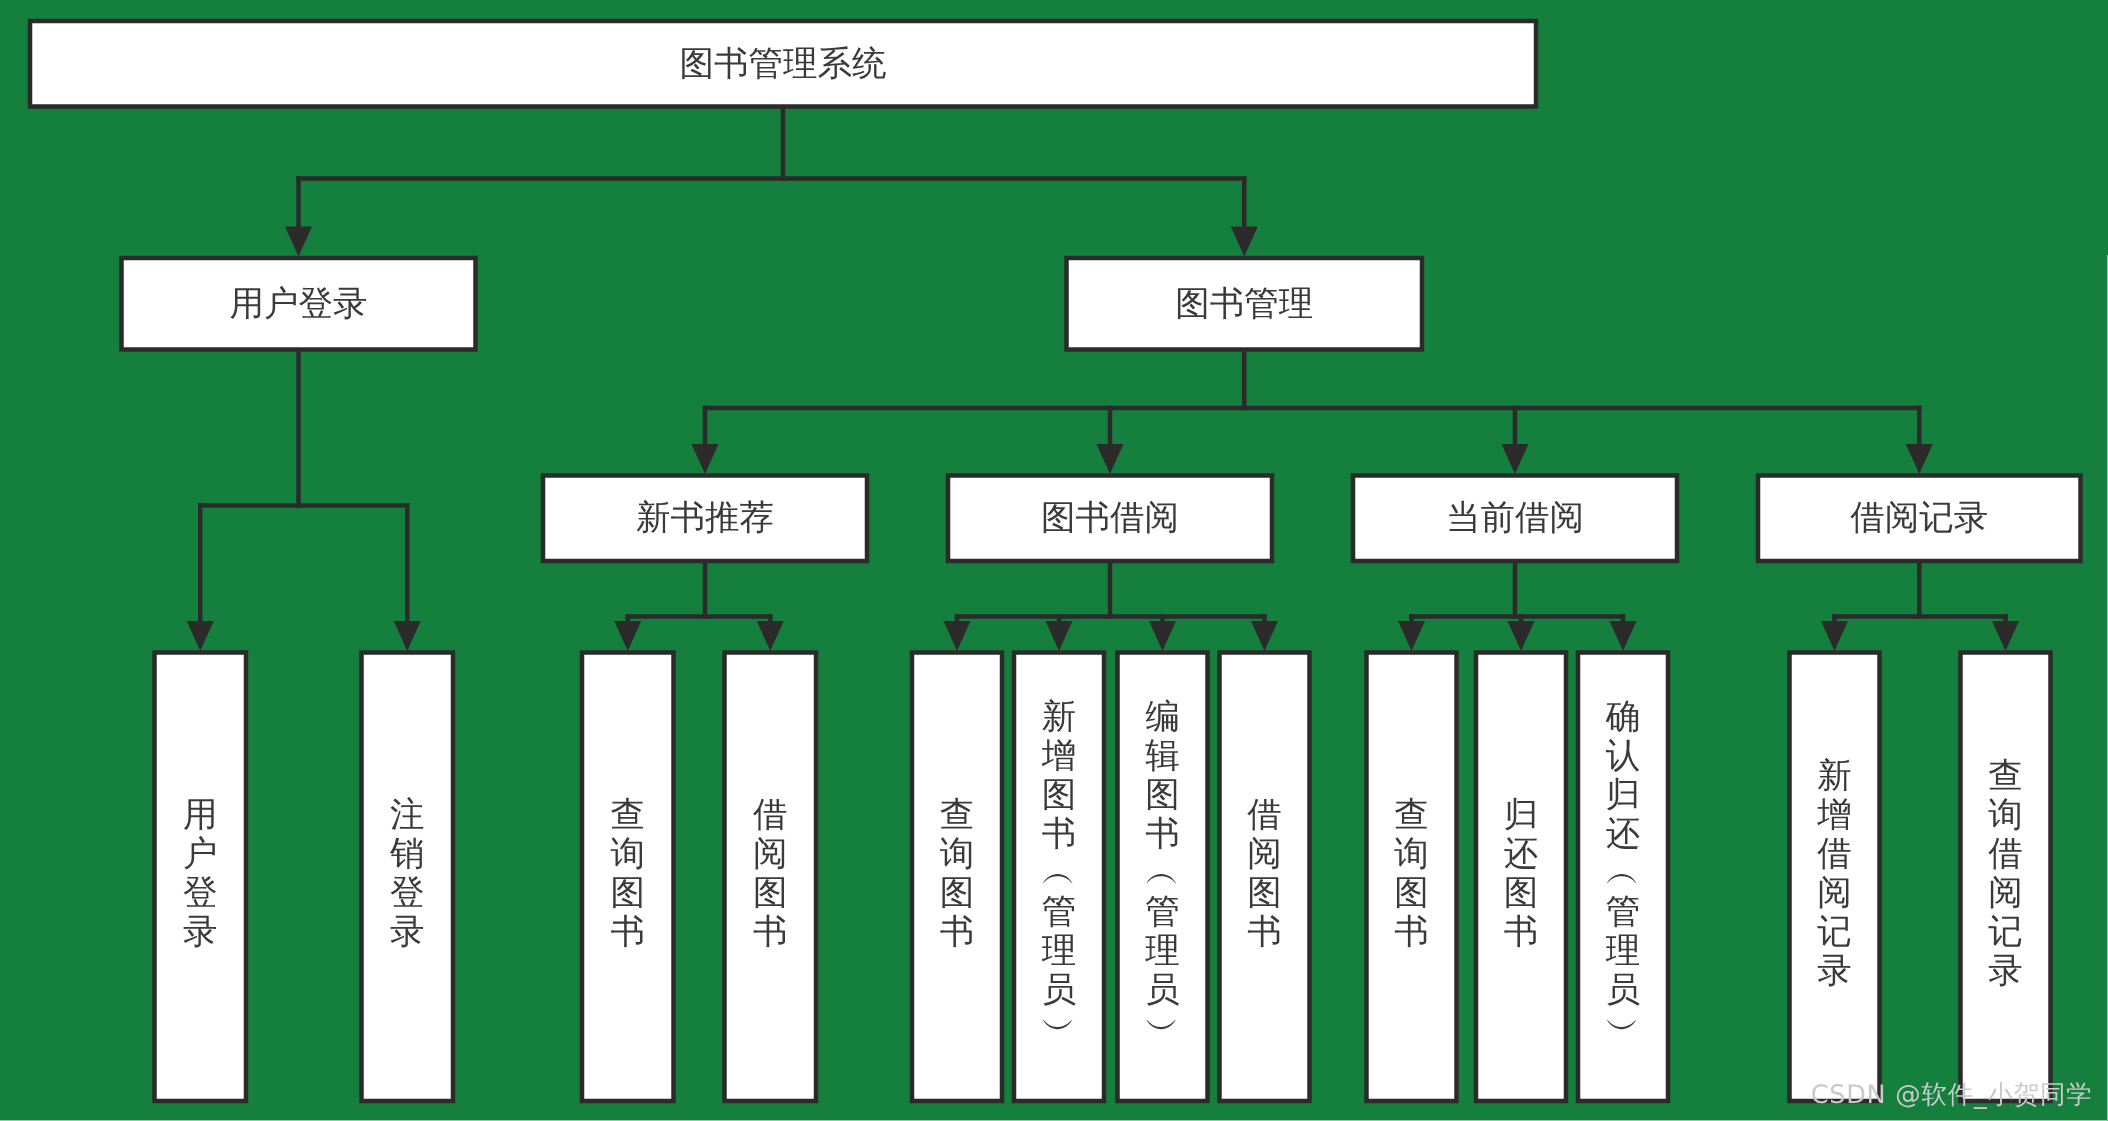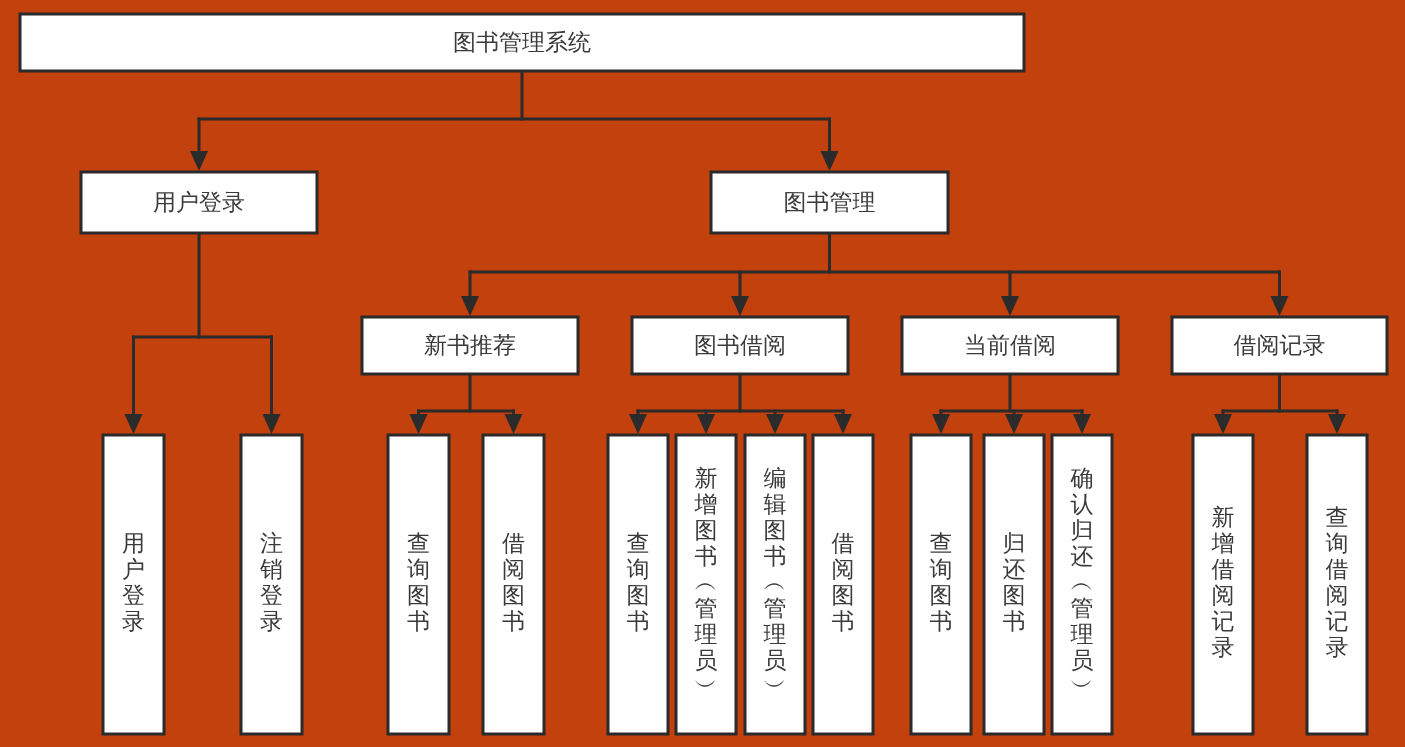--- a/index.html
+++ b/index.html
@@ -7,21 +7,21 @@
     padding: 0;
     background: #ffffff;
   }
   body {
     font-family: "DejaVu Sans", "Liberation Sans", sans-serif;
   }
   #diagram-root {
     position: relative;
     width: 1405px;
     height: 747px;
-    background: #c2410c;
+    background: #15803d;
     overflow: hidden;
   }
   svg.flow {
     position: absolute;
     left: 0;
     top: 0;
     width: 1405px;
     height: 747px;
   }
   .node-box {
@@ -198,13 +198,14 @@
         <g>
           <rect x="1193" y="435" width="60" height="299" class="node-box"></rect>
           <text x="1223" y="524.5" class="node-label-vert"><tspan x="1223" dy="0">新</tspan><tspan x="1223" dy="26">增</tspan><tspan x="1223" dy="26">借</tspan><tspan x="1223" dy="26">阅</tspan><tspan x="1223" dy="26">记</tspan><tspan x="1223" dy="26">录</tspan></text>
         </g>
         <g>
           <rect x="1307" y="435" width="60" height="299" class="node-box"></rect>
           <text x="1337" y="524.5" class="node-label-vert"><tspan x="1337" dy="0">查</tspan><tspan x="1337" dy="26">询</tspan><tspan x="1337" dy="26">借</tspan><tspan x="1337" dy="26">阅</tspan><tspan x="1337" dy="26">记</tspan><tspan x="1337" dy="26">录</tspan></text>
         </g>
       </g>
   </svg>
+  <div class="watermark">CSDN @软件_小贺同学</div>
 </div>
 
 </body></html>

